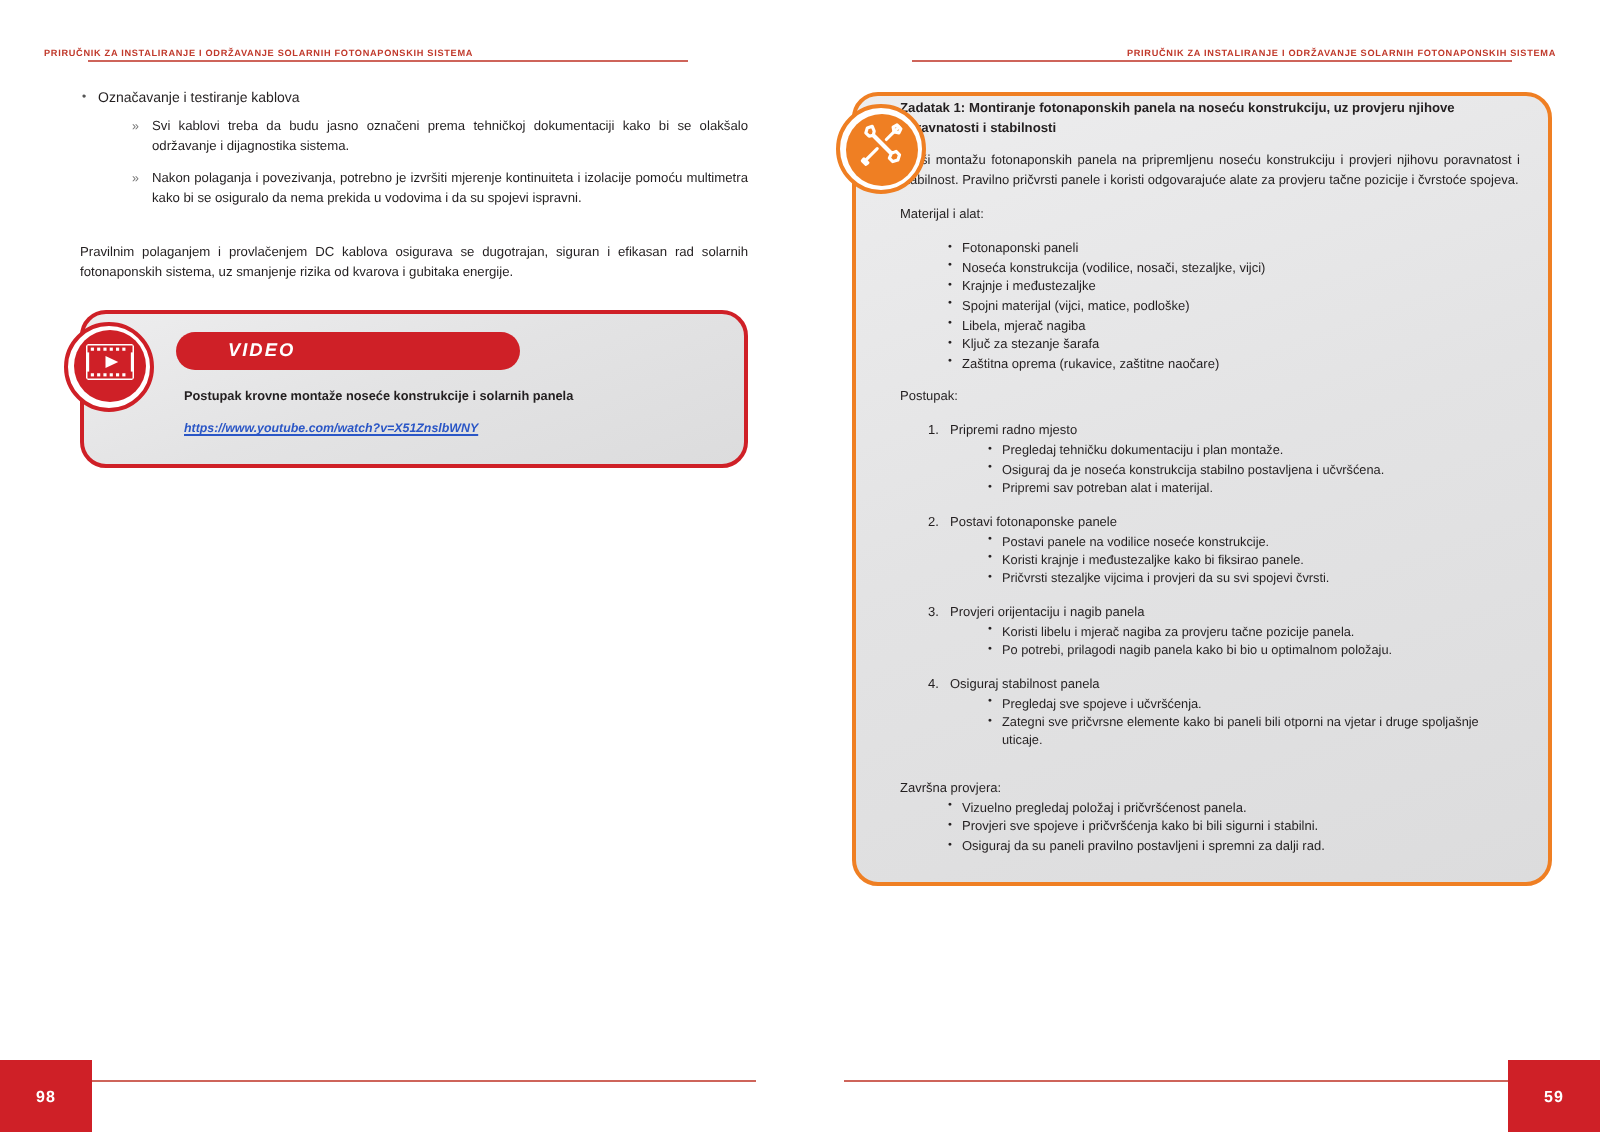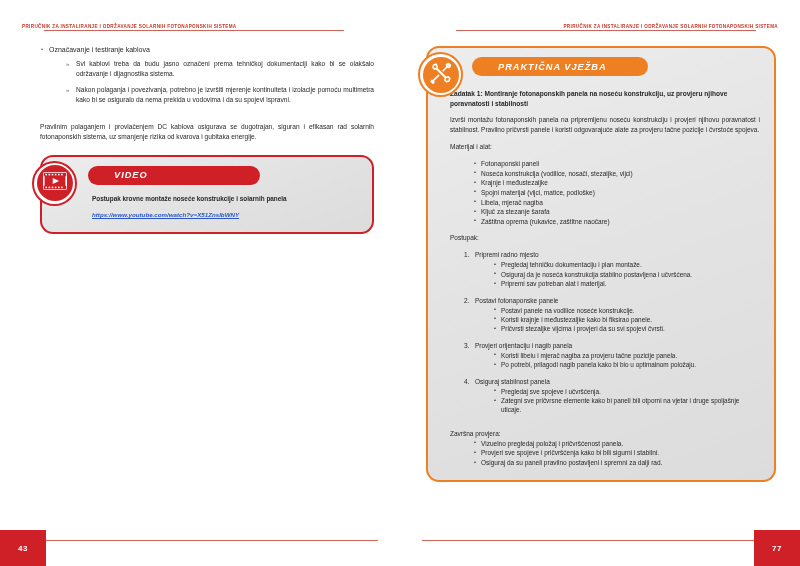--- a/index.html
+++ b/index.html
@@ -374,21 +374,21 @@
           </div>
           <p class="callout-caption">Postupak krovne montaže noseće konstrukcije i solarnih panela</p>
           <a class="callout-link" href="#">https://www.youtube.com/watch?v=X51ZnslbWNY</a>
         </div>
       </div>
 
     </div>
 
     <div class="folio-rule"></div>
     <div class="folio folio-left">
-      <span class="folio-num">43</span>
+      <span class="folio-num">98</span>
     </div>
   </div>
 
   <div class="page page-right">
 
     <div class="runhead runhead-right">
       <span class="runhead-text">PRIRUČNIK ZA INSTALIRANJE I ODRŽAVANJE SOLARNIH FOTONAPONSKIH SISTEMA</span>
       <div class="runhead-rule"></div>
     </div>
 
@@ -405,25 +405,20 @@
                   <path d="M27.3 4.6 L18.9 13.0"></path>
                   <path d="M26.0 3.3 L28.6 5.9 L27.3 8.6 L24.0 8.0 L23.4 4.7 Z"></path>
                   <path d="M12.8 19.1 L5.0 26.9"></path>
                   <path d="M4.0 25.9 L6.6 28.5 L5.3 29.6 L2.9 27.2 Z"></path>
                 </g>
               </svg>
             </span>
           </div>
         </div>
 
-        <div class="callout-inner callout-inner-right" style="padding-left:48px;">
-          <div class="badge-pill orange" style="width:176px;">
-            <span class="badge-label">PRAKTIČNA VJEŽBA</span>
-          </div>
-        </div>
 
         <div style="padding:0 14px 12px 22px;">
 
           <p class="task-title" style="margin-top:2px;">Zadatak 1: Montiranje fotonaponskih panela na noseću konstrukciju, uz provjeru njihove poravnatosti i stabilnosti</p>
 
           <div class="gap-sm"></div>
 
           <p class="rp">Izvrši montažu fotonaponskih panela na pripremljenu noseću konstrukciju i provjeri njihovu poravnatost i stabilnost. Pravilno pričvrsti panele i koristi odgovarajuće alate za provjeru tačne pozicije i čvrstoće spojeva.</p>
 
           <div class="gap-sm"></div>
@@ -491,18 +486,18 @@
             <li>Osiguraj da su paneli pravilno postavljeni i spremni za dalji rad.</li>
           </ul>
 
         </div>
       </div>
 
     </div>
 
     <div class="folio-rule"></div>
     <div class="folio folio-right">
-      <span class="folio-num">77</span>
+      <span class="folio-num">59</span>
     </div>
   </div>
 
   <div class="gutter"></div>
 </div>
 
 </body></html>

